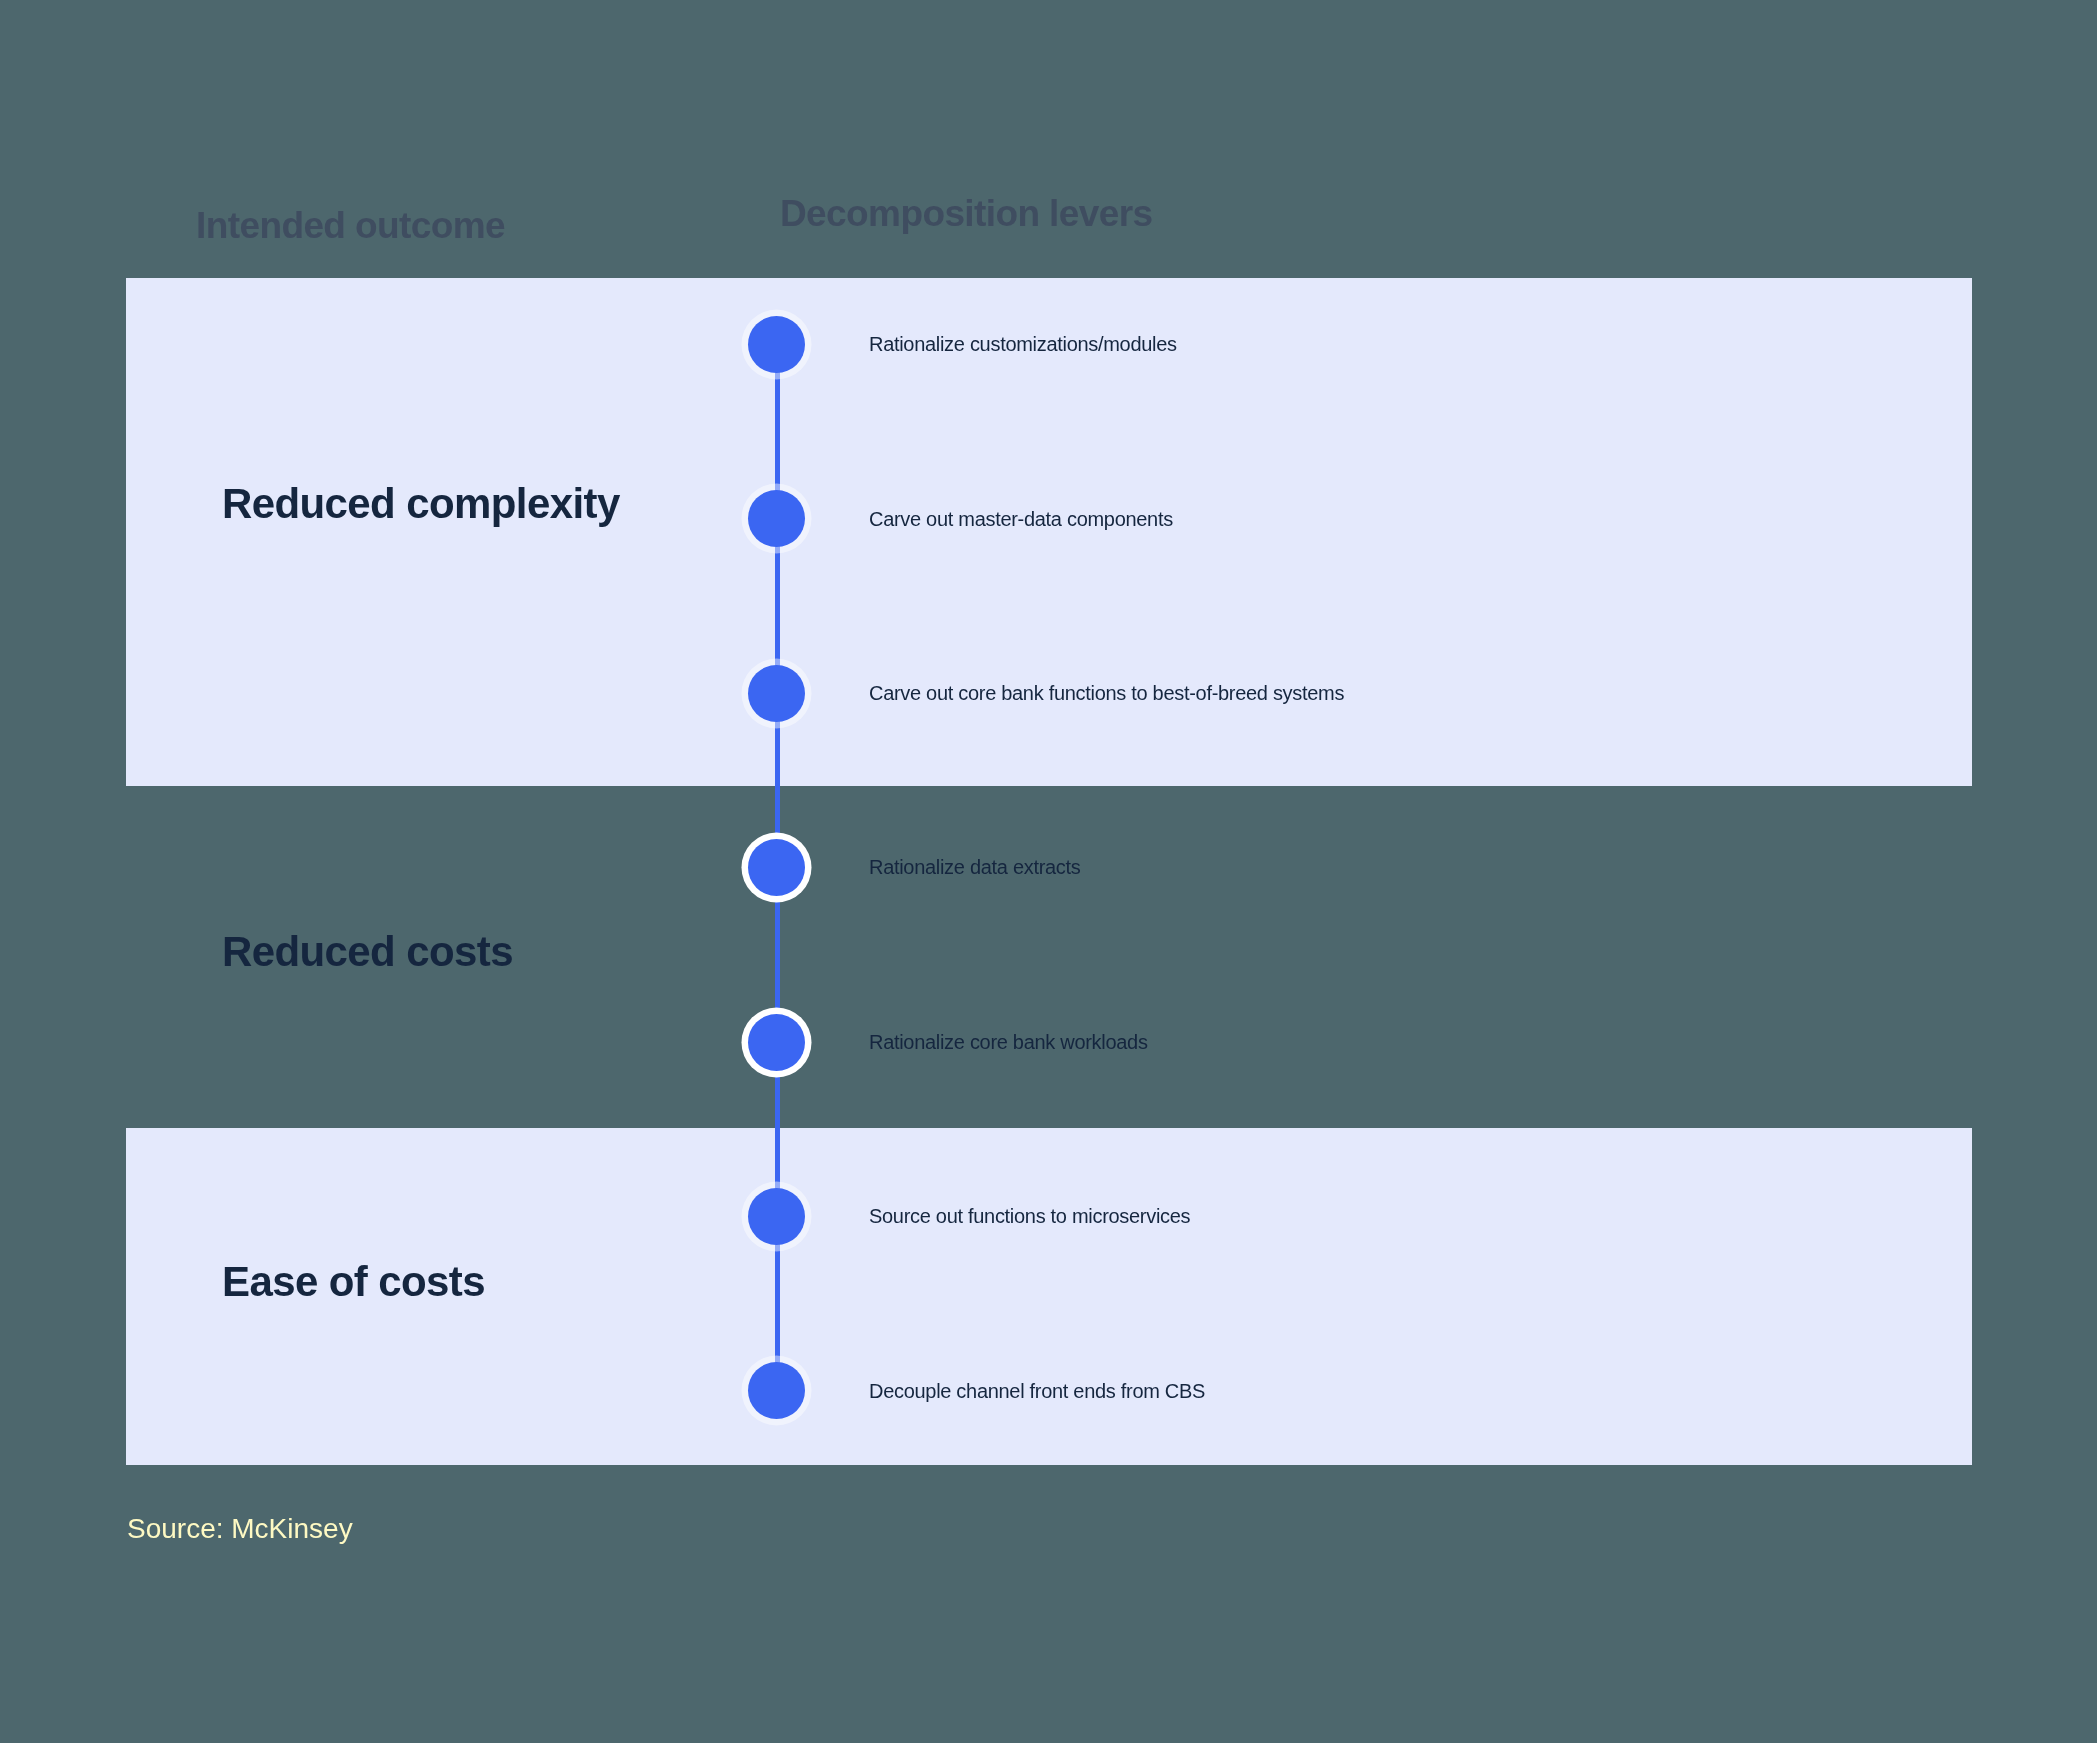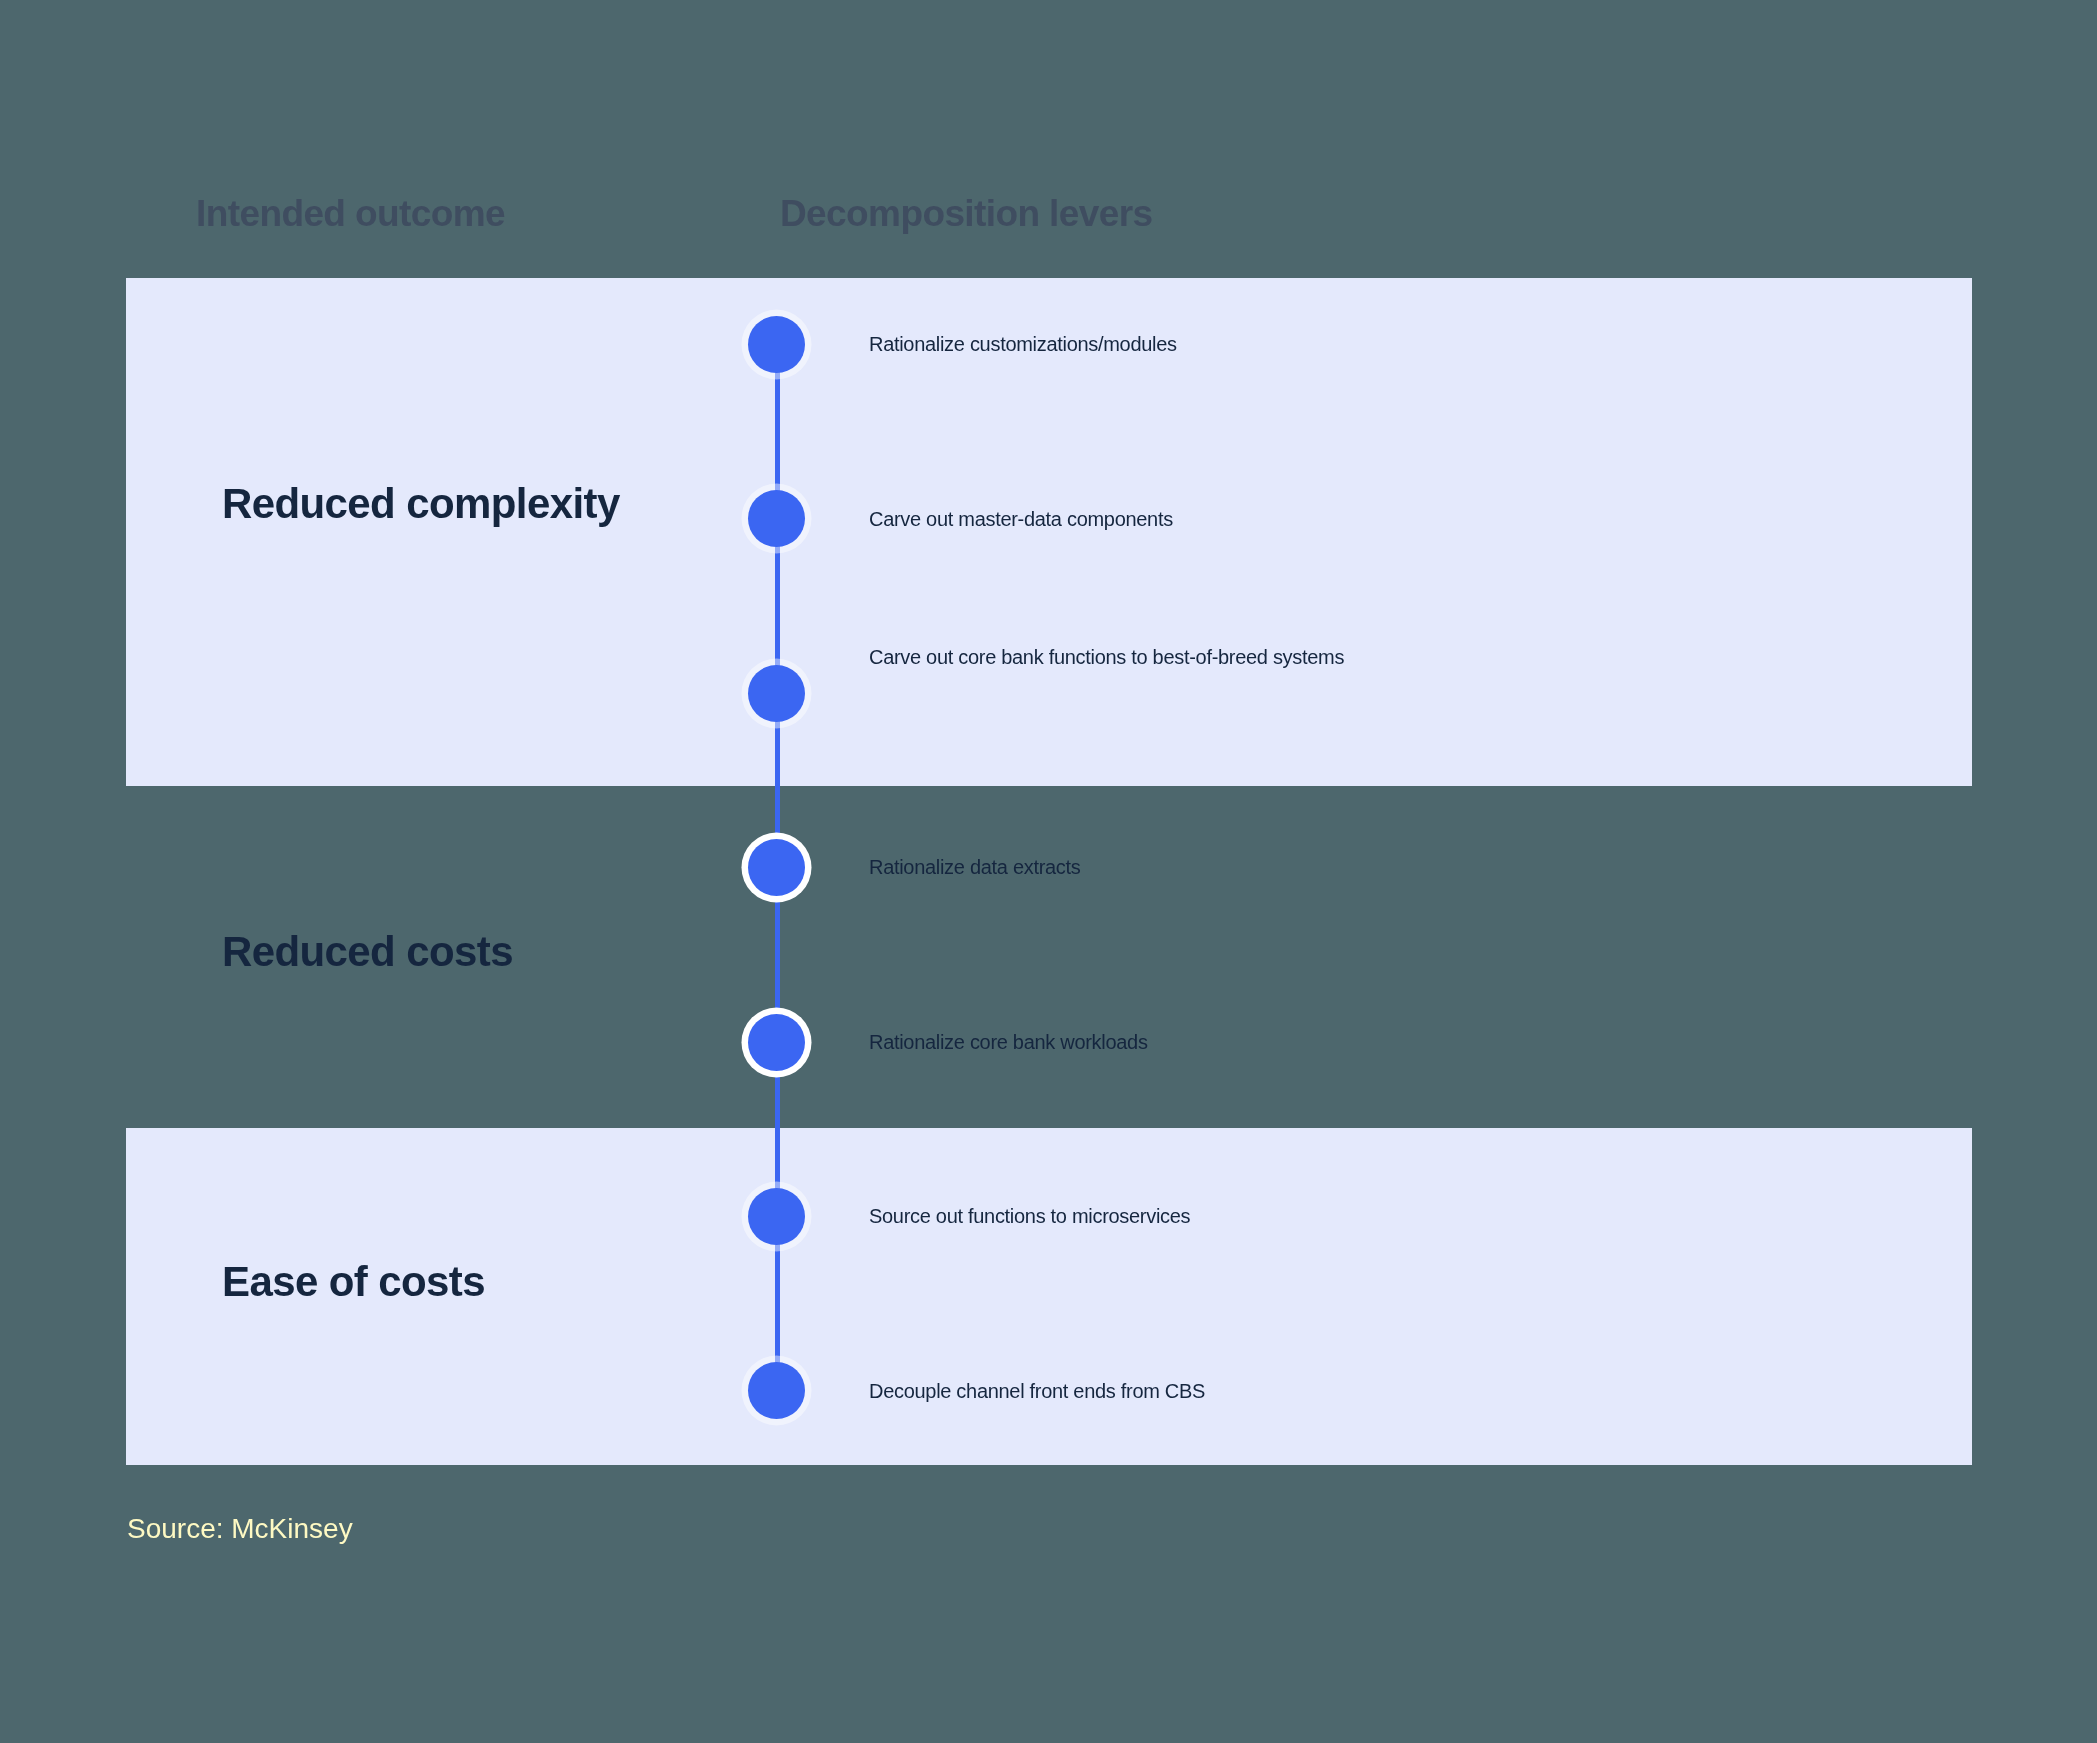--- a/index.html
+++ b/index.html
@@ -17,21 +17,21 @@
   }
   .col-header {
     position: absolute;
     transform: translateY(-50%);
     font-size: 37px;
     font-weight: 600;
     letter-spacing: -0.6px;
     color: #3f4d60;
     white-space: nowrap;
   }
-  .col-header.outcome { left: 196px; top: 214px; text-align: right; }
+  .col-header.outcome { left: 196px; top: 226px; text-align: right; }
   .col-header.levers  { left: 780px; top: 214px; }
 
   .panel {
     position: absolute;
     left: 126px;
     width: 1846px;
     background: #e4e9fc;
   }
   .panel.panel-1 { top: 278px;  height: 508px; }
   .panel.panel-3 { top: 1128px; height: 337px; }
@@ -82,21 +82,21 @@
     left: 869px;
     transform: translateY(-50%);
     font-size: 20px;
     font-weight: 500;
     letter-spacing: -0.3px;
     color: #15263f;
     white-space: nowrap;
   }
   .lever-text.r1 { top: 344px; }
   .lever-text.r2 { top: 519px; }
-  .lever-text.r3 { top: 657px; }
+  .lever-text.r3 { top: 693px; }
   .lever-text.r4 { top: 867px; }
   .lever-text.r5 { top: 1042px; }
   .lever-text.r6 { top: 1216px; }
   .lever-text.r7 { top: 1391px; }
 
   .source-note {
     position: absolute;
     left: 127px;
     top: 1529px;
     transform: translateY(-50%);

